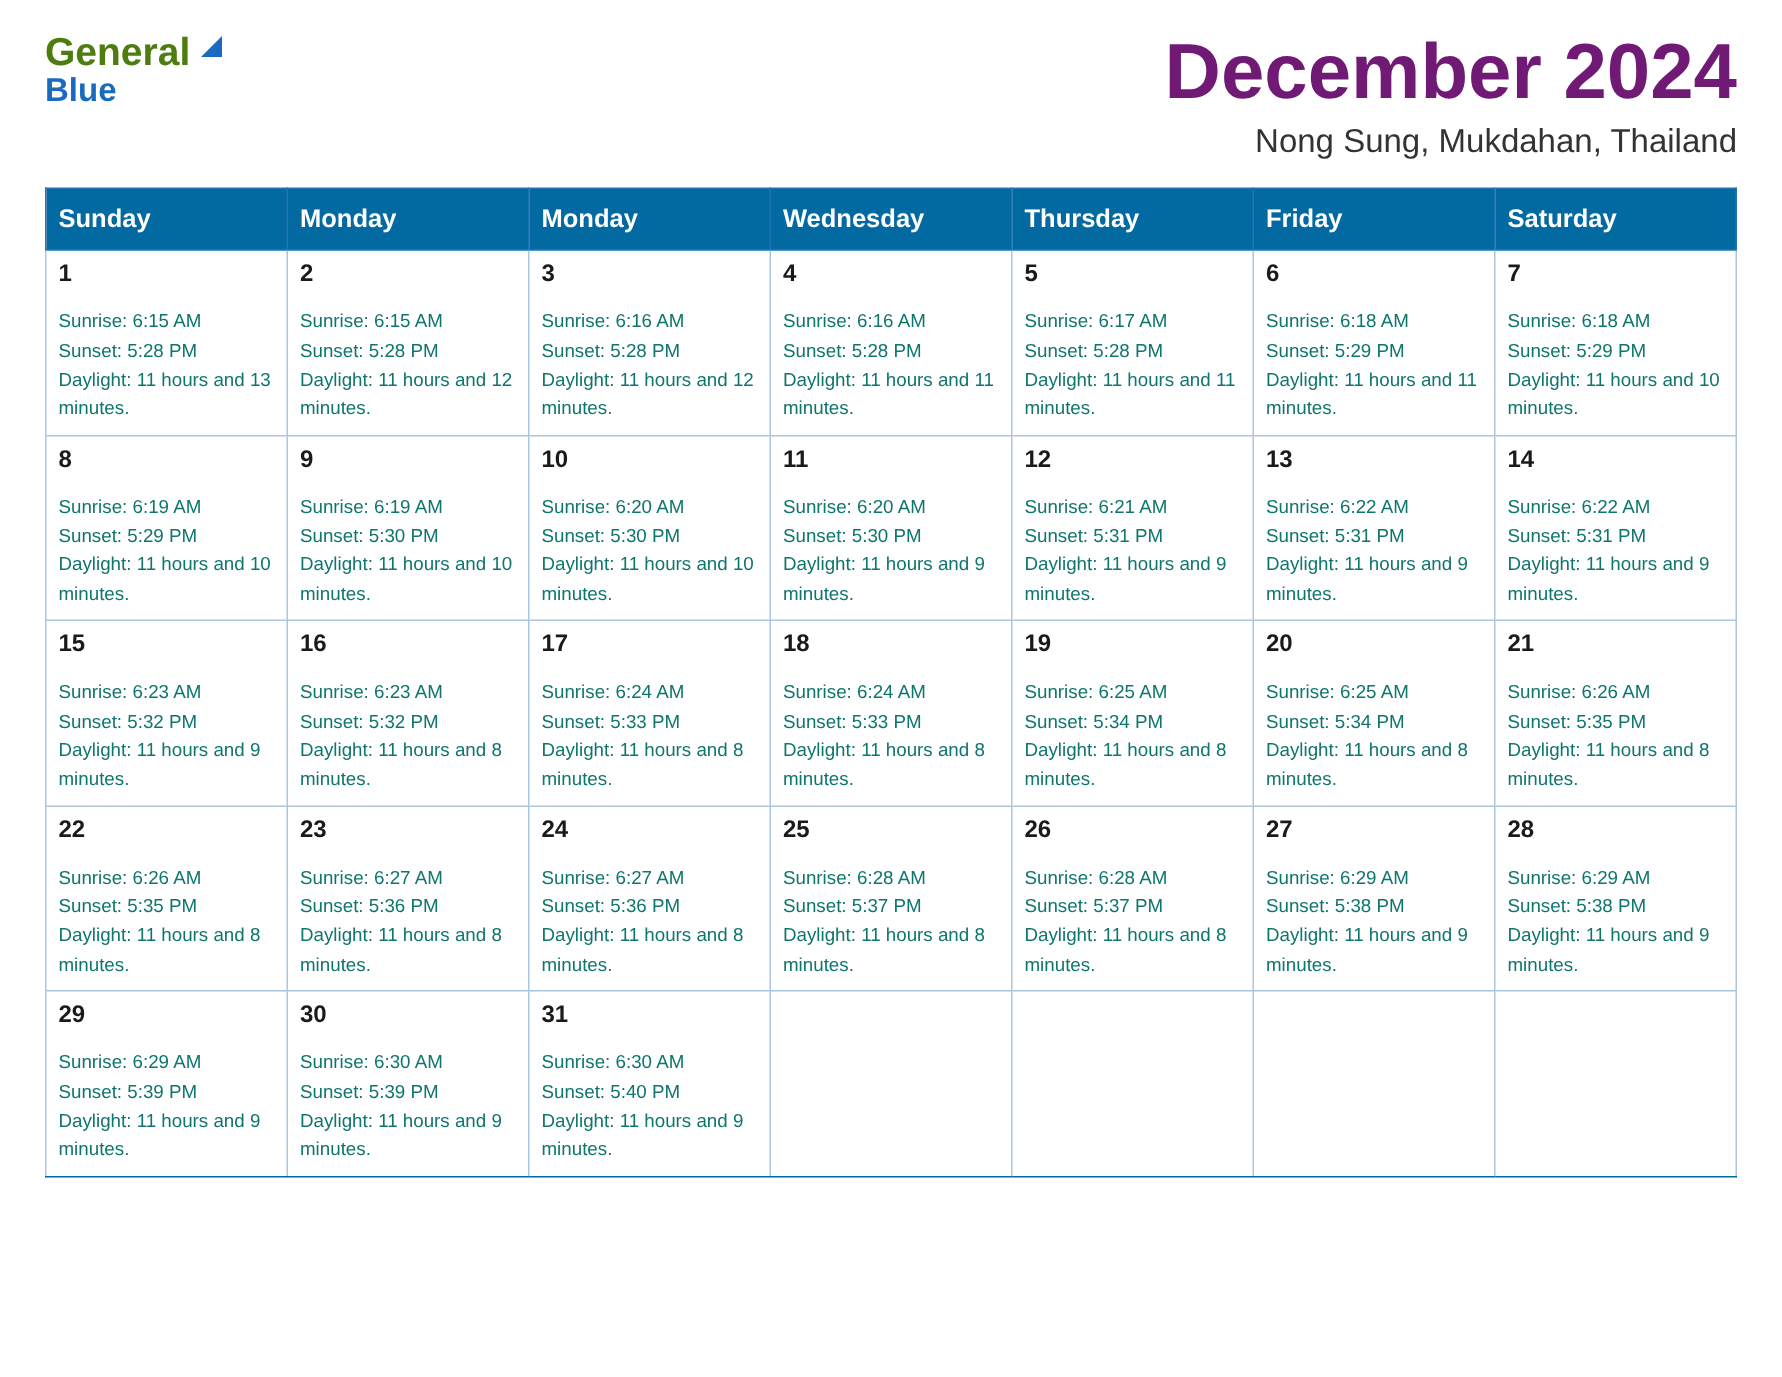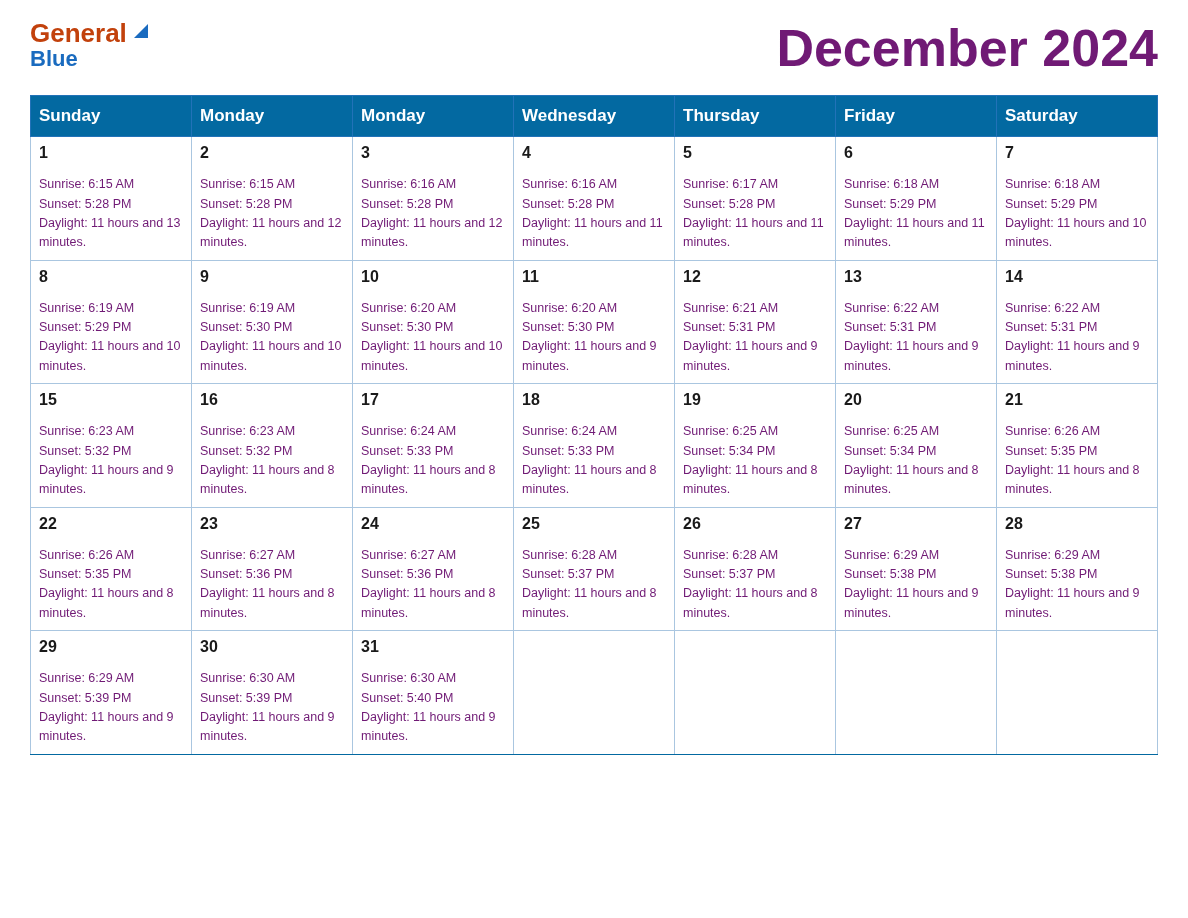--- a/index.html
+++ b/index.html
@@ -17,21 +17,21 @@
       margin-bottom: 18px;
     }
     .logo-area {
       display: flex;
       flex-direction: column;
       align-items: flex-start;
     }
     .logo-text {
       font-size: 26px;
       font-weight: bold;
-      color: #c2410c;
+      color: #4d7c0f;
       line-height: 1;
     }
     .logo-blue-line {
       font-size: 22px;
       font-weight: bold;
       color: #1a6bbf;
       margin-top: 0px;
       text-align: right;
     }
     .title-area {
@@ -70,21 +70,21 @@
       min-height: 100px;
     }
     .day-number {
       font-size: 16px;
       font-weight: bold;
       color: #1a1a1a;
       margin-bottom: 4px;
     }
     .day-info {
       font-size: 12.5px;
-      color: #701a75;
+      color: #0f766e;
       line-height: 1.55;
       margin-top: 13px;
     }
     .empty-cell {
       background: #fff;
     }
     tr:last-child td {
       border-bottom: 1px solid #0369a1;
     }
   </style>
@@ -98,20 +98,21 @@
       <span style="display:inline-block;margin-left:3px;">
         <svg width="22" height="22" viewBox="0 0 22 22">
           <polygon points="4,18 18,18 18,4" fill="#1a6bbf"></polygon>
         </svg>
       </span>
     </div>
     <div class="logo-blue-line">Blue</div>
   </div>
   <div class="title-area">
     <div class="month-title">December 2024</div>
+    <div class="location-title">Nong Sung, Mukdahan, Thailand</div>
   </div>
 </div>
 
 <table class="calendar-table">
   <thead>
     <tr>
     <th>Sunday</th>
         <th>Monday</th>
         <th>Monday</th>
         <th>Wednesday</th>

